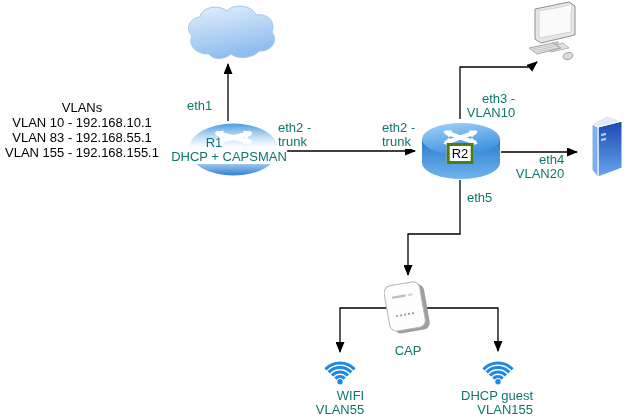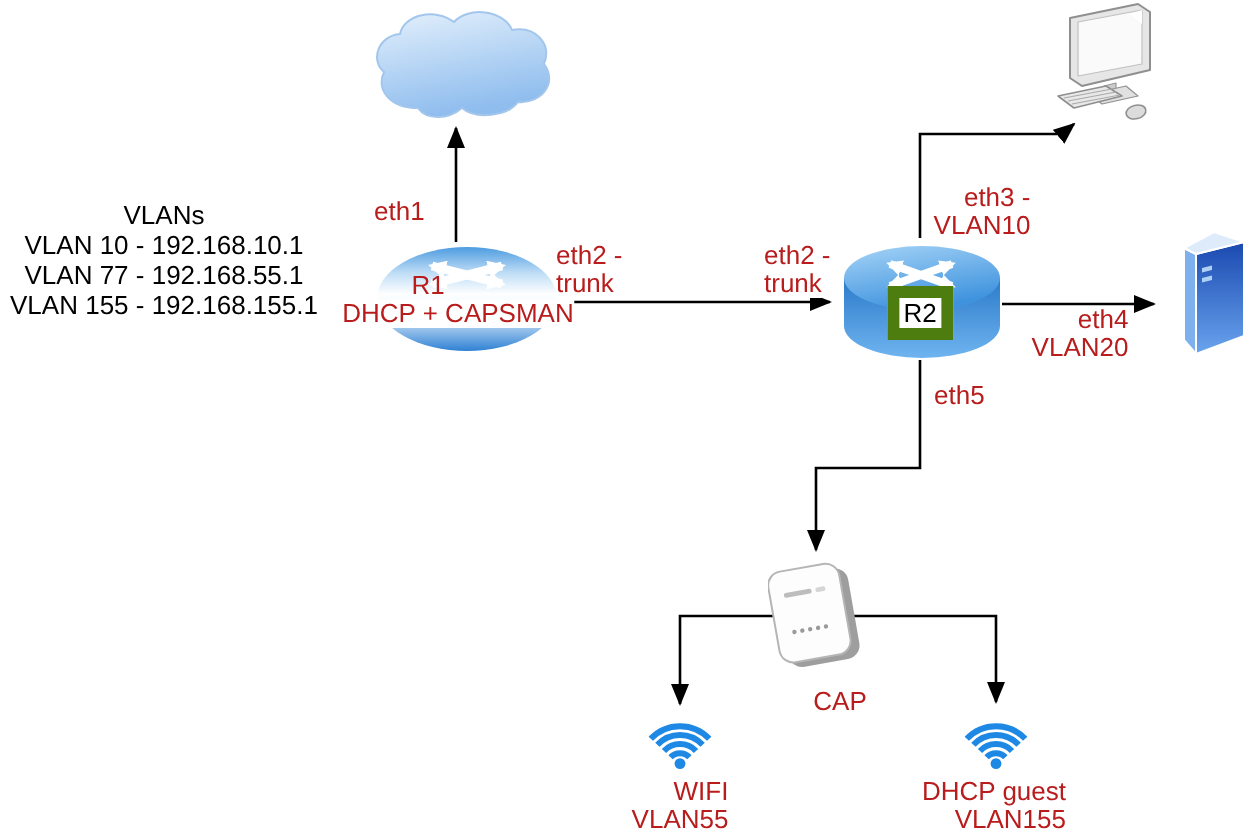--- a/index.html
+++ b/index.html
@@ -1,27 +1,27 @@
 <!DOCTYPE html>
 <html><head>
 <meta charset="utf-8">
 <style>
   html,body{margin:0;padding:0;background:#fff;}
   .canvas{position:relative;width:629px;height:420px;background:#ffffff;overflow:hidden;
           font-family:"Liberation Sans",sans-serif;}
   .layer{position:absolute;left:0;top:0;}
   .node{position:absolute;}
-  .label{position:absolute;font:13px/14px "Liberation Sans",sans-serif;color:#b91c1c;
+  .label{position:absolute;font:13px/14px "Liberation Sans",sans-serif;color:#0f766e;
          white-space:pre-line;}
   .ctr{text-align:right;transform:translateX(-50%);}
   .wbg{background:#ffffff;}
   .legend{position:absolute;left:0;top:100px;width:164px;text-align:center;
           font:13px/15px "Liberation Sans",sans-serif;color:#000;}
   .r2tag{position:absolute;left:460px;top:143px;transform:translateX(-50%);
-         background:#fff;border:6px solid #4d7c0f;padding:0 2px;
+         background:#fff;border:3px solid #4d7c0f;padding:0 2px;
          font:13px/15px "Liberation Sans",sans-serif;}
 </style>
 </head>
 <body>
 
 <div class="canvas">
 
   <svg class="layer" width="629" height="420">
     <defs>
       <marker id="ab" markerUnits="userSpaceOnUse" markerWidth="11" markerHeight="9" refX="10" refY="4.5" orient="auto">
@@ -35,21 +35,21 @@
       <path d="M501,152 L577,152" marker-end="url(#ab)"></path>
       <path d="M460,180 L460,234 L408,234 L408,275" marker-end="url(#ab)"></path>
       <path d="M398,308 L340,308 L340,352" marker-end="url(#ab)"></path>
       <path d="M422,308 L498,308 L498,351" marker-end="url(#ab)"></path>
     </g>
   </svg>
 
   <div class="legend">
     <div>VLANs</div>
     <div>VLAN 10 - 192.168.10.1</div>
-    <div>VLAN 77 - 192.168.55.1</div>
+    <div>VLAN 83 - 192.168.55.1</div>
     <div>VLAN 155 - 192.168.155.1</div>
   </div>
 
   <div class="node" style="left:182px;top:2px;width:96px;height:58px">
     <svg width="96" height="58" viewBox="0 0 96 58">
       <defs>
         <linearGradient id="cg" x1="0" y1="0" x2="0.3" y2="1">
           <stop offset="0" stop-color="#E4F0FC"></stop>
             <stop offset="1" stop-color="#8FBDEE"></stop>
         </linearGradient>
@@ -190,15 +190,15 @@
   <div class="label" style="left:187px;top:99px">eth1</div>
   <div class="label wbg" style="left:278px;top:121px">eth2 -
 trunk</div>
   <div class="label wbg" style="left:382px;top:121px">eth2 -
 trunk</div>
   <div class="label ctr wbg" style="left:491px;top:92px">eth3 -
 VLAN10</div>
   <div class="label ctr wbg" style="left:540px;top:153px">eth4
 VLAN20</div>
   <div class="label" style="left:467px;top:191px">eth5</div>
-  <div class="label ctr" style="left:420px;top:344px">CAP</div>
+  <div class="label ctr" style="left:408px;top:344px">CAP</div>
 
 </div>
 
 </body></html>

